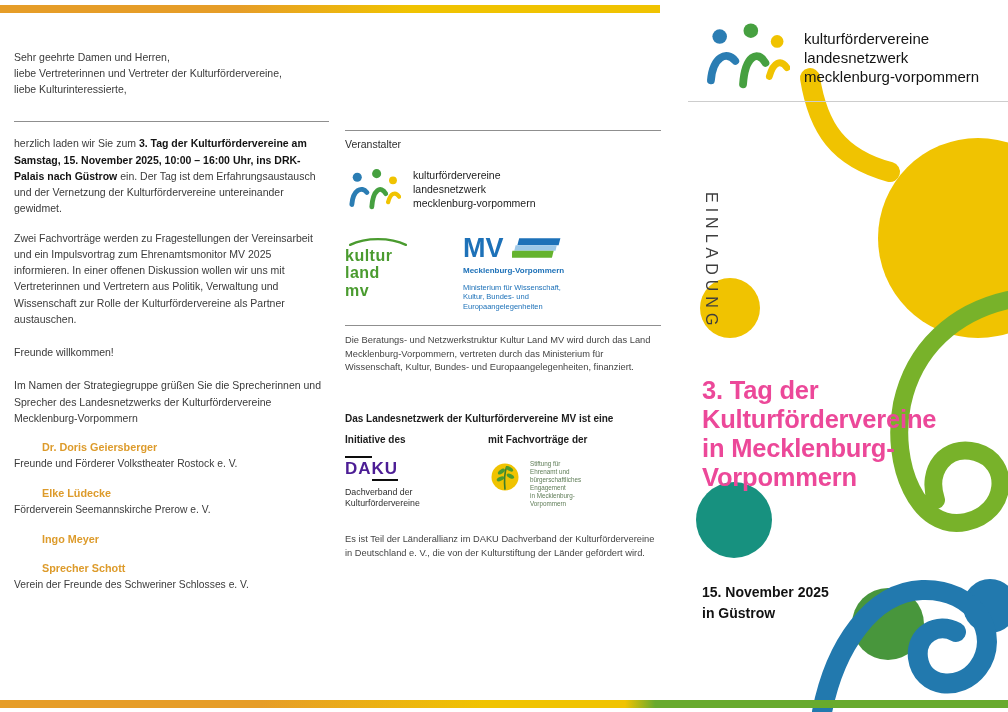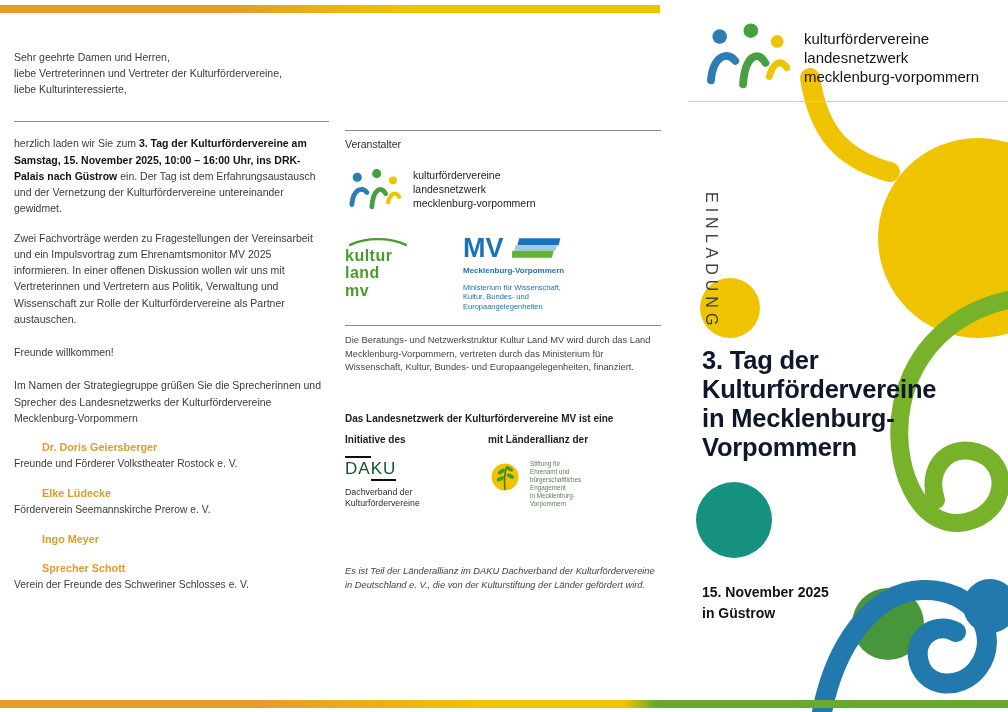--- a/index.html
+++ b/index.html
@@ -39,39 +39,39 @@
   .mv-flag{width:52px;height:22px;margin-top:2px;}
   .mv-state{font-size:8px;font-weight:bold;color:#1d71b8;margin-top:4px;}
   .mv-ministry{font-size:7.5px;line-height:1.25;color:#1d71b8;margin-top:8px;}
   .col-mid .rule{margin-top:14px;}
   .funding-note{margin-top:8px;font-size:9.3px;line-height:1.45;color:#444444;}
   .initiative-intro{margin-top:38px;font-size:10px;font-weight:bold;color:#1c1c1c;}
   .initiative-row{display:flex;font-size:10px;font-weight:bold;color:#1c1c1c;margin-top:3px;}
   .init-left{width:143px;flex:none;}
   .logos-row{display:flex;margin-top:14px;align-items:flex-start;}
   .daku{width:142px;flex:none;}
-  .daku-word{font-size:17px;font-weight:normal;color:#14532d;letter-spacing:1px;display:inline-block;}
+  .daku-word{font-size:17px;font-weight:bold;color:#4c1d95;letter-spacing:1px;display:inline-block;}
   .daku-da{border-top:2.5px solid #0d0d0d;padding-top:1px;}
   .daku-ku{border-bottom:2.5px solid #0d0d0d;padding-bottom:1px;}
   .daku-caption{font-size:8.8px;line-height:1.3;color:#2e2e2e;margin-top:8px;}
   .stiftung{display:flex;gap:7px;align-items:flex-start;}
   .stiftung-icon{width:36px;height:36px;flex:none;}
   .stiftung-caption{font-size:6.3px;line-height:1.3;color:#5f7d57;padding-top:1px;}
-  .alliance-note{margin-top:56px;font-size:9.3px;line-height:1.45;color:#444444;font-style:italic;}
+  .alliance-note{margin-top:24px;font-size:9.3px;line-height:1.45;color:#444444;}
 
   
   .cover-art{position:absolute;left:660px;top:0;width:348px;height:712px;z-index:1;}
   .cover-logo{position:absolute;left:700px;top:20px;display:flex;gap:14px;z-index:2;}
   .net-icon-cover{width:90px;height:74px;flex:none;}
   .cover-logo-text{font-size:15px;line-height:1.25;color:#141414;font-weight:500;padding-top:10px;}
   .cover-rule{position:absolute;left:688px;top:101px;width:320px;z-index:2;border-top:1px solid #cdcdcd;}
   .spine{position:absolute;left:702px;top:192px;writing-mode:vertical-rl;font-size:16px;
          letter-spacing:5px;color:#3e3e3e;z-index:2;}
-  .cover-title{position:absolute;left:702px;top:346px;font-size:25.5px;line-height:1.14;
-         font-weight:bold;color:#0f172a;z-index:2;letter-spacing:-.2px;}
+  .cover-title{position:absolute;left:702px;top:376px;font-size:25.5px;line-height:1.14;
+         font-weight:bold;color:#ec4899;z-index:2;letter-spacing:-.2px;}
   .cover-date{position:absolute;left:702px;top:582px;font-size:14px;line-height:1.5;
          font-weight:bold;color:#121212;z-index:2;}
 </style>
 </head>
 <body>
 
 <div class="page">
 
   <div class="bar-top"></div>
 
@@ -147,21 +147,21 @@
 Europaangelegenheiten</div>
       </div>
     </div>
 
     <div class="rule"></div>
     <p class="funding-note">Die Beratungs- und Netzwerkstruktur Kultur Land MV wird durch das Land Mecklenburg-Vorpommern, vertreten durch das Ministerium für Wissenschaft, Kultur, Bundes- und Europaangelegenheiten, finanziert.</p>
 
     <p class="initiative-intro">Das Landesnetzwerk der Kulturfördervereine MV ist eine</p>
     <div class="initiative-row">
       <span class="init-left">Initiative des</span>
-      <span>mit Länderallianz der</span>
+      <span>mit Fachvorträge der</span>
     </div>
 
     <div class="logos-row">
       <div class="daku">
         <div class="daku-word"><span class="daku-da">DA</span><span class="daku-ku">KU</span></div>
         <div class="daku-caption pre">Dachverband der
 Kulturfördervereine</div>
       </div>
       <div class="stiftung">
         <svg class="stiftung-icon" viewBox="0 0 40 40">

